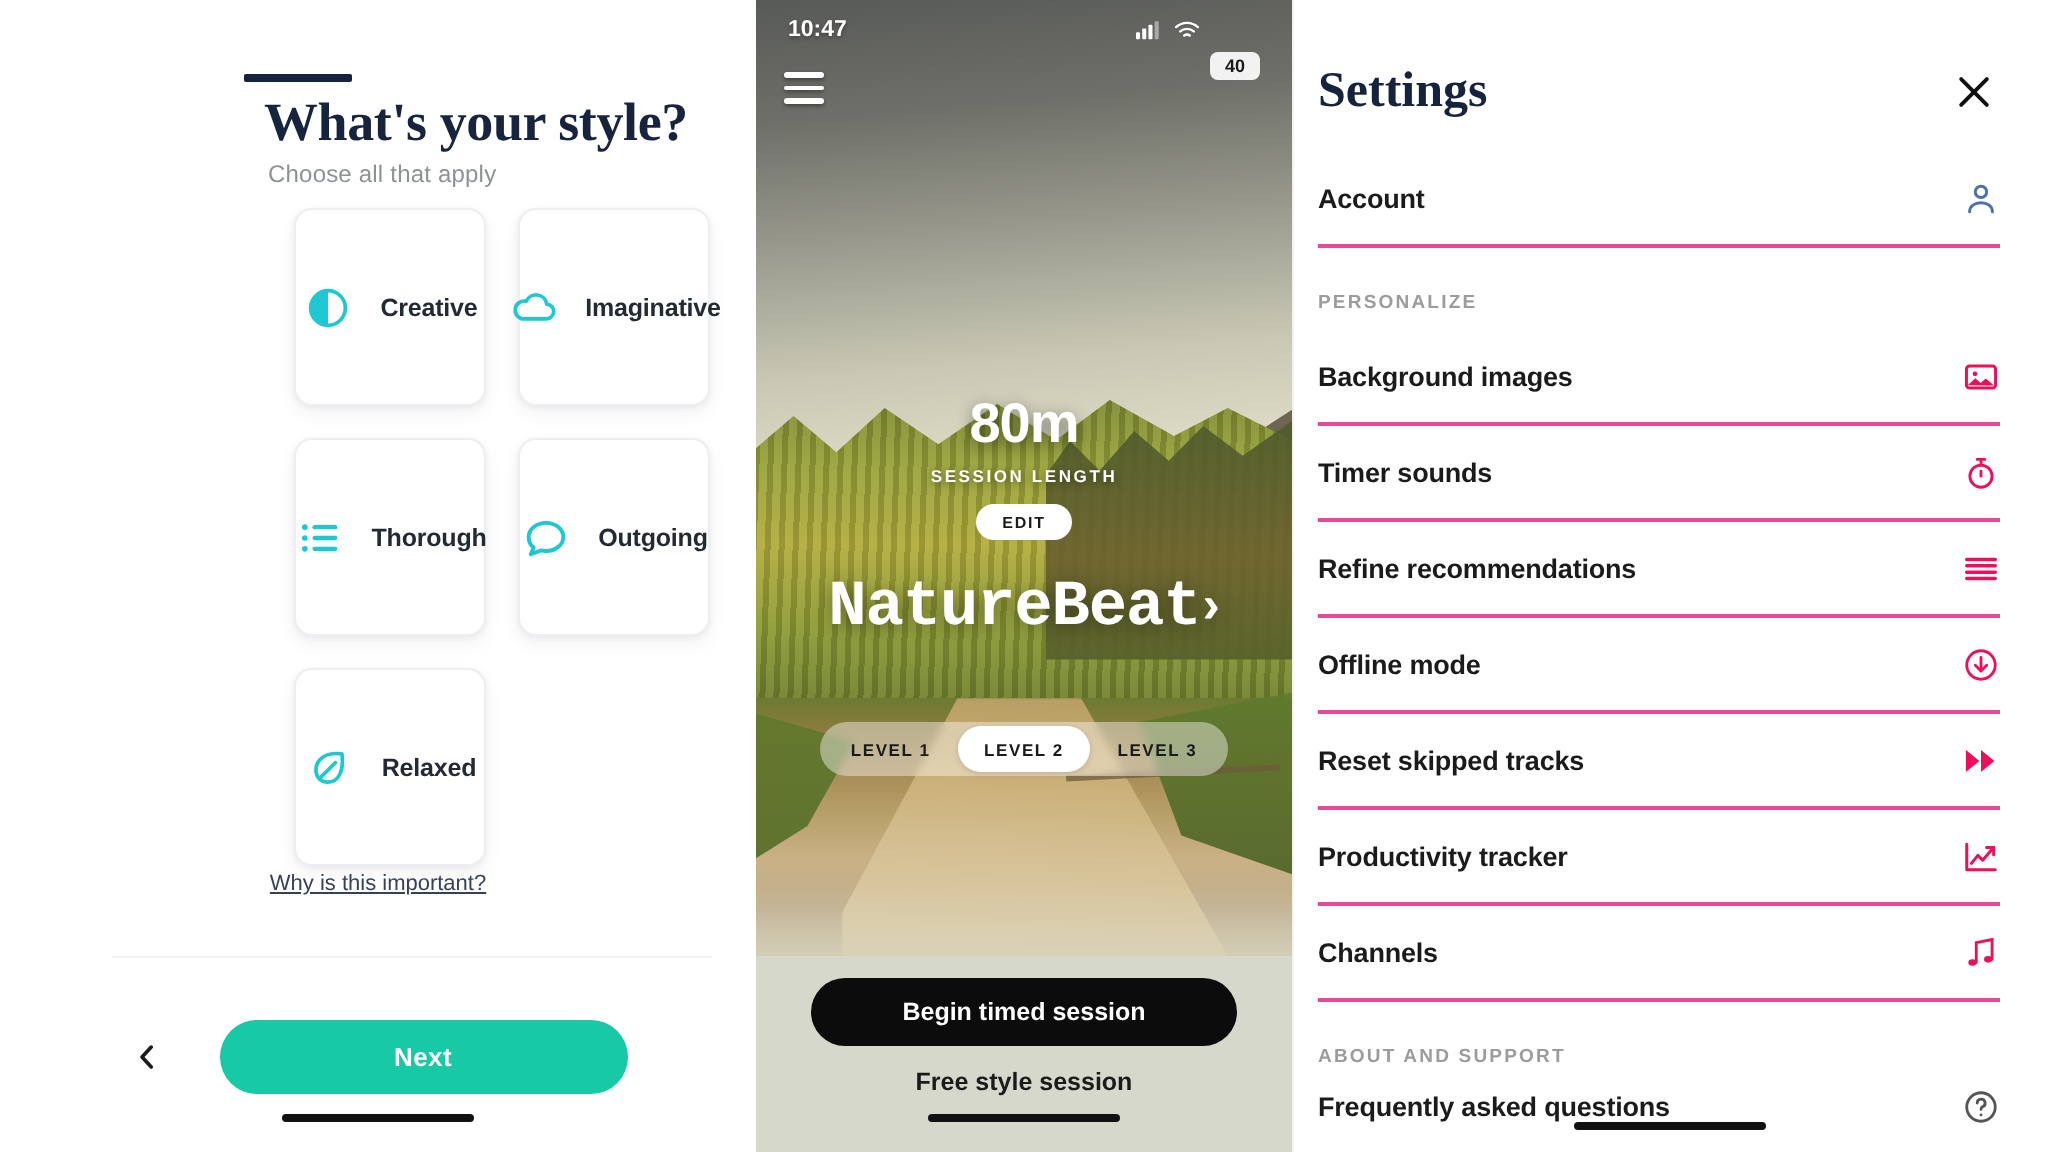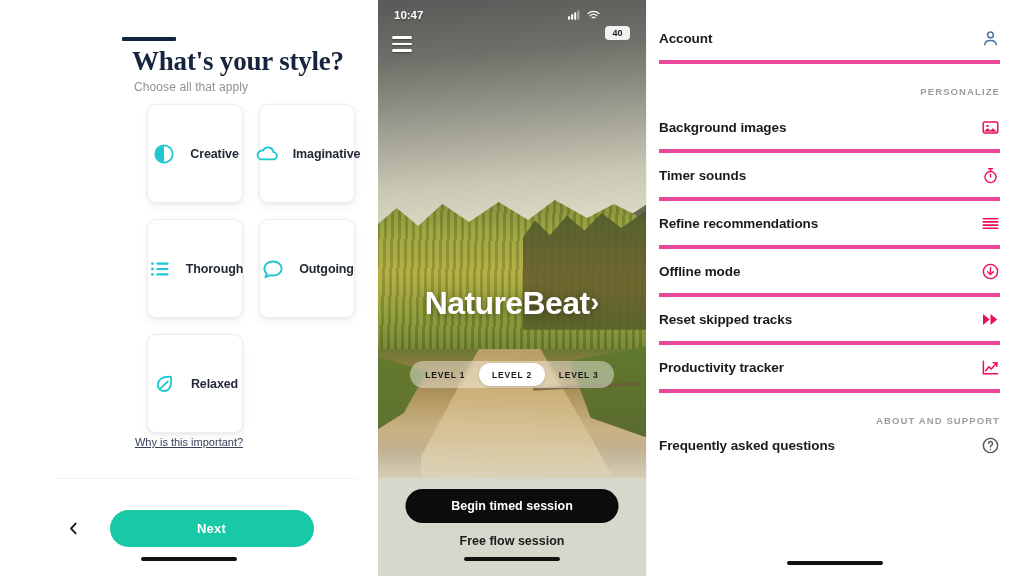--- a/index.html
+++ b/index.html
@@ -191,21 +191,21 @@
     border: none; border-radius: 12px; height: 18px; padding: 0 13px;
     font-size: 8px; font-weight: bold; letter-spacing: .9px; cursor: pointer;
     font-family: "Liberation Sans", sans-serif;
   }
   .brand-row {
     position: absolute; left: 0; top: 285px; width: 100%;
     display: flex; align-items: center; justify-content: center;
     color: #fff;
   }
   .brand {
-    font-family: Liberation Sans, sans-serif;
+    font-family: Liberation Mono, monospace;
     font-size: 32px; font-weight: bold; letter-spacing: -0.6px;
     text-shadow: 0 2px 10px rgba(0,0,0,.4);
   }
   .brand-chev { font-size: 26px; font-weight: bold; margin-left: 1px; margin-bottom: 2px; text-shadow: 0 2px 10px rgba(0,0,0,.4); }
   .levels {
     position: absolute; left: 50%; transform: translateX(-50%);
     top: 361px; width: 204px; height: 27px;
     background: rgba(255,255,255,.42); border-radius: 14px;
     display: flex; align-items: center; padding: 2px;
     backdrop-filter: blur(2px);
@@ -237,27 +237,27 @@
     display: flex; align-items: center; justify-content: space-between;
     padding-top: 32px; padding-right: 2px;
   }
   .settings-title {
     font-family: "Liberation Serif", serif;
     font-size: 25px; font-weight: bold; color: #16233c;
   }
   .close-x { width: 22px; height: 22px; color: #111; cursor: pointer; }
   .s-row {
     height: 48px; display: flex; align-items: center; justify-content: space-between;
-    border-bottom: 4px solid #ec4899; cursor: pointer;
+    border-bottom: 2px solid #ec4899; cursor: pointer;
   }
   .s-row .s-label { font-size: 13.5px; font-weight: bold; color: #1b1b1b; letter-spacing: -.1px; }
   .s-row .s-icon { width: 19px; height: 19px; display: block; }
   .s-section {
     font-size: 9.5px; font-weight: bold; letter-spacing: 1.1px;
-    color: #9c9c9c; padding-top: 22px; padding-bottom: 8px; text-align: right;
+    color: #9c9c9c; padding-top: 22px; padding-bottom: 8px;
   }
   .s-row.clipped { border-bottom: none; overflow: hidden; height: 22px; }
   .home-ind-right {
     position: absolute; left: 50%; transform: translateX(-50%);
     bottom: 11px; width: 96px; height: 4px; border-radius: 2px; background: #111;
   }
   .divider-v { position:absolute; top:0; bottom:0; width:1px; background:#f3f3f3; }
 </style>
 </head>
 <body>
@@ -377,40 +377,54 @@
         <span class="batt">40</span>
       </span>
     </div>
 
     <div class="hamburger">
       <span></span>
         <span></span>
         <span></span>
     </div>
 
+    <div class="mid-center">
+      <div class="session-num">80m</div>
+      <div class="session-lbl">SESSION LENGTH</div>
+      <button class="edit-pill">EDIT</button>
+    </div>
 
     <div class="brand-row">
       <span class="brand">NatureBeat</span>
       <span class="brand-chev">›</span>
     </div>
 
     <div class="levels">
       <div class="level">LEVEL 1</div>
       <div class="level active">LEVEL 2</div>
       <div class="level">LEVEL 3</div>
     </div>
 
     <button class="begin-btn">Begin timed session</button>
-    <div class="freeflow">Free flow session</div>
+    <div class="freeflow">Free style session</div>
     <div class="home-ind-dark"></div>
   </section>
 
   <section class="panel-right">
     <div class="divider-v" style="left:0"></div>
 
+    <div class="settings-head">
+      <span class="settings-title">Settings</span>
+      <span class="close-x">
+        <svg viewBox="0 0 24 24" width="22" height="22" fill="none" stroke="currentColor" stroke-width="2.1" stroke-linecap="round">
+          <line x1="5" y1="5" x2="19" y2="19"></line>
+            <line x1="19" y1="5" x2="5" y2="19"></line>
+        </svg>
+      </span>
+    </div>
 
     <div class="s-row" style="margin-top:16px">
       <span class="s-label">Account</span>
       <span class="s-icon">
         <svg viewBox="0 0 24 24" width="19" height="19" fill="none" stroke="#4d72a8" stroke-width="1.9" stroke-linecap="round">
           <circle cx="12" cy="7.5" r="3.6"></circle>
           <path d="M4.8 20c0-3.6 3.2-5.6 7.2-5.6s7.2 2 7.2 5.6"></path>
         </svg>
       </span>
     </div>
@@ -477,20 +491,30 @@
       <span class="s-label">Productivity tracker</span>
       <span class="s-icon">
         <svg viewBox="0 0 24 24" width="19" height="19" fill="none" stroke="#ed0f59" stroke-width="1.9" stroke-linecap="round" stroke-linejoin="round">
           <polyline points="3,4 3,20 21,20"></polyline>
           <polyline points="6,16 10,11 13,14 20,6"></polyline>
           <polyline points="20,10.5 20,6 15.5,6"></polyline>
         </svg>
       </span>
     </div>
 
+    <div class="s-row">
+      <span class="s-label">Channels</span>
+      <span class="s-icon">
+        <svg viewBox="0 0 24 24" width="19" height="19" fill="none" stroke="#ed0f59" stroke-width="1.8" stroke-linecap="round">
+          <path d="M9 18V5.5l10-2V16"></path>
+          <ellipse cx="6.6" cy="18" rx="2.6" ry="2.1" fill="#ed0f59" stroke="none"></ellipse>
+          <ellipse cx="16.5" cy="16" rx="2.6" ry="2.1" fill="#ed0f59" stroke="none"></ellipse>
+        </svg>
+      </span>
+    </div>
 
     <div class="s-section">ABOUT AND SUPPORT</div>
 
     <div class="s-row clipped">
       <span class="s-label">Frequently asked questions</span>
       <span class="s-icon">
         <svg viewBox="0 0 24 24" width="19" height="19" fill="none" stroke="#555" stroke-width="1.8" stroke-linecap="round">
           <circle cx="12" cy="12" r="9"></circle>
           <path d="M9.6 9.5a2.5 2.5 0 1 1 3.3 2.4c-.6.3-.9.8-.9 1.6"></path>
           <circle cx="12" cy="17" r=".9" fill="#555" stroke="none"></circle>

